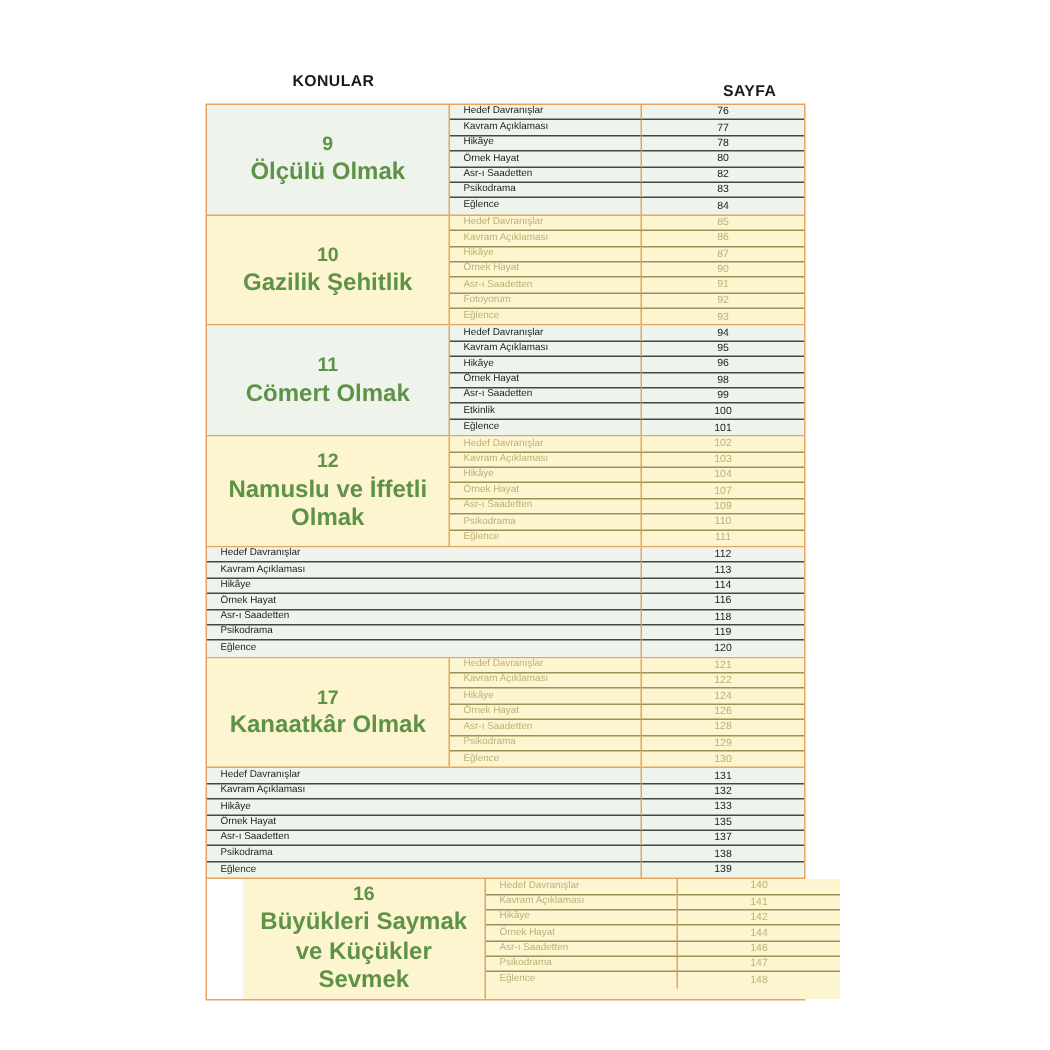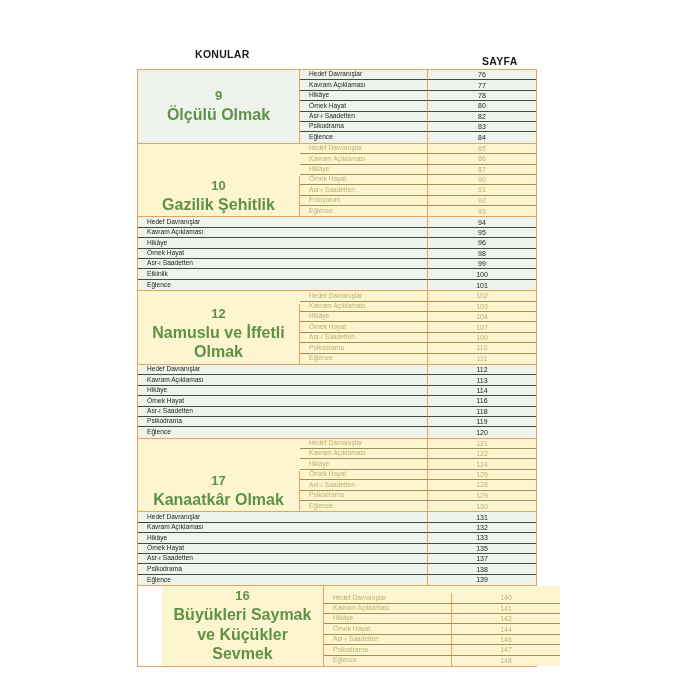--- a/index.html
+++ b/index.html
@@ -51,21 +51,21 @@
 
   .section {
     display: flex;
     width: 100%;
     box-sizing: border-box;
     border-bottom: 1.6px solid #e8a45c;
   }
   .section:last-child { border-bottom: none; margin-left: 24px; }
 
   .section.pale  { background: #eef4ec; }
-  .section.cream { background: #fdf5cf; align-items: flex-end; }
+  .section.cream { background: #fdf5cf; }
 
   
   .topic-cell {
     width: 162px;
     flex: 0 0 162px;
     box-sizing: border-box;
     border-right: 1.6px solid #e8a45c;
     display: flex;
     flex-direction: column;
     align-items: center;
@@ -217,20 +217,24 @@
             <div class="row-name">Fotoyorum</div>
             <div class="row-page">92</div>
           </div>
           <div class="row">
             <div class="row-name">Eğlence</div>
             <div class="row-page">93</div>
           </div>
         </div>
       </div>
       <div class="section pale">
+        <div class="topic-cell">
+          <div class="topic-num">11</div>
+          <div class="topic-title">Cömert Olmak</div>
+        </div>
         <div class="rows-cell">
           <div class="row">
             <div class="row-name">Hedef Davranışlar</div>
             <div class="row-page">94</div>
           </div>
           <div class="row">
             <div class="row-name">Kavram Açıklaması</div>
             <div class="row-page">95</div>
           </div>
           <div class="row">

